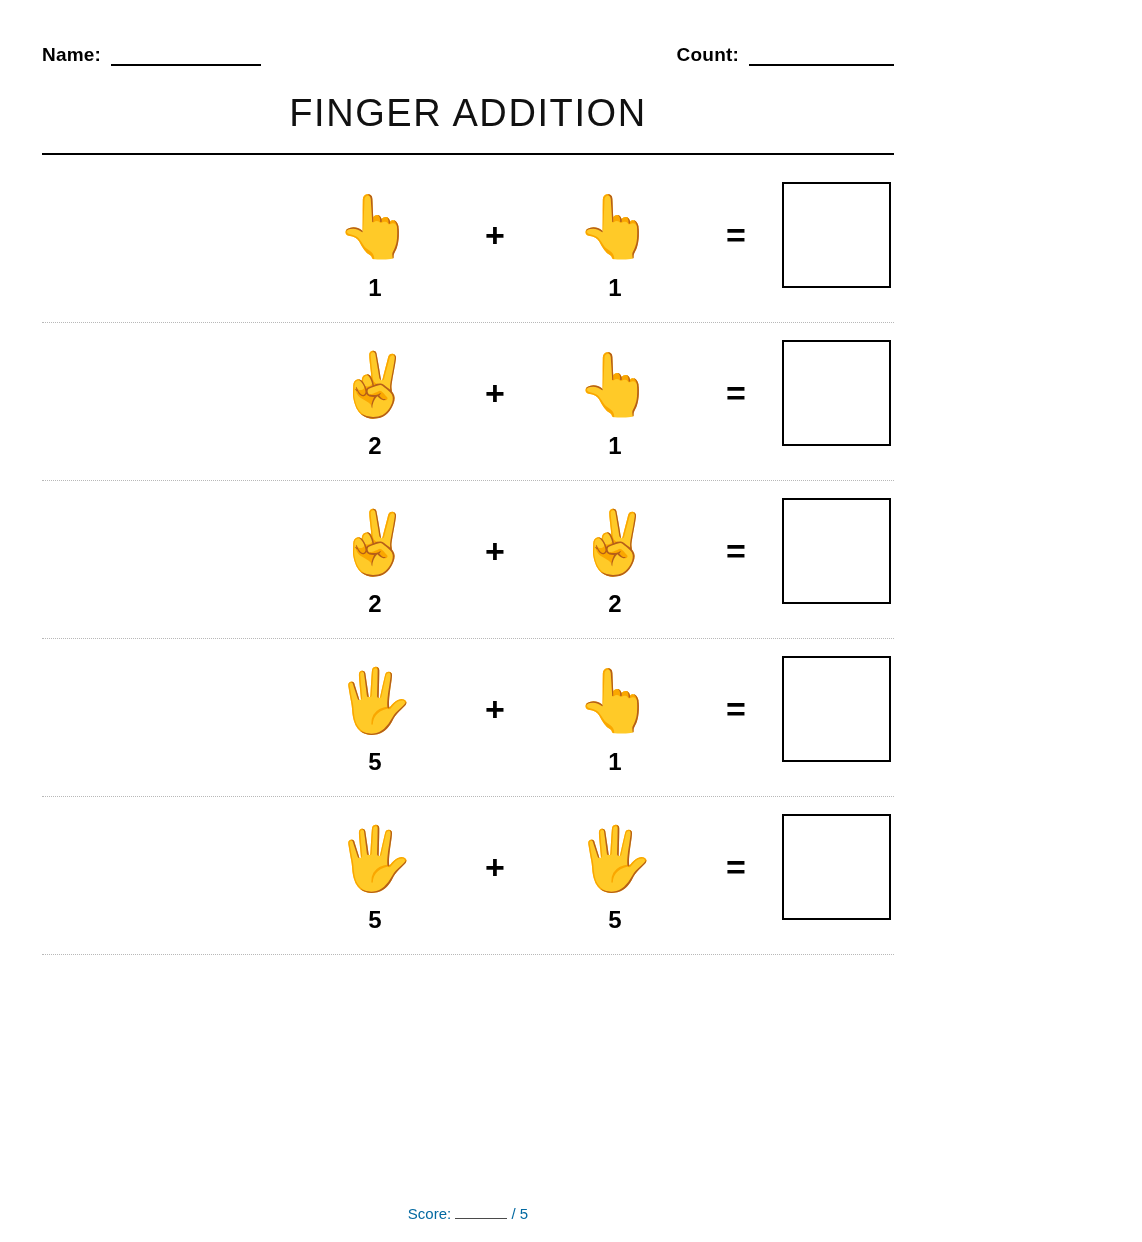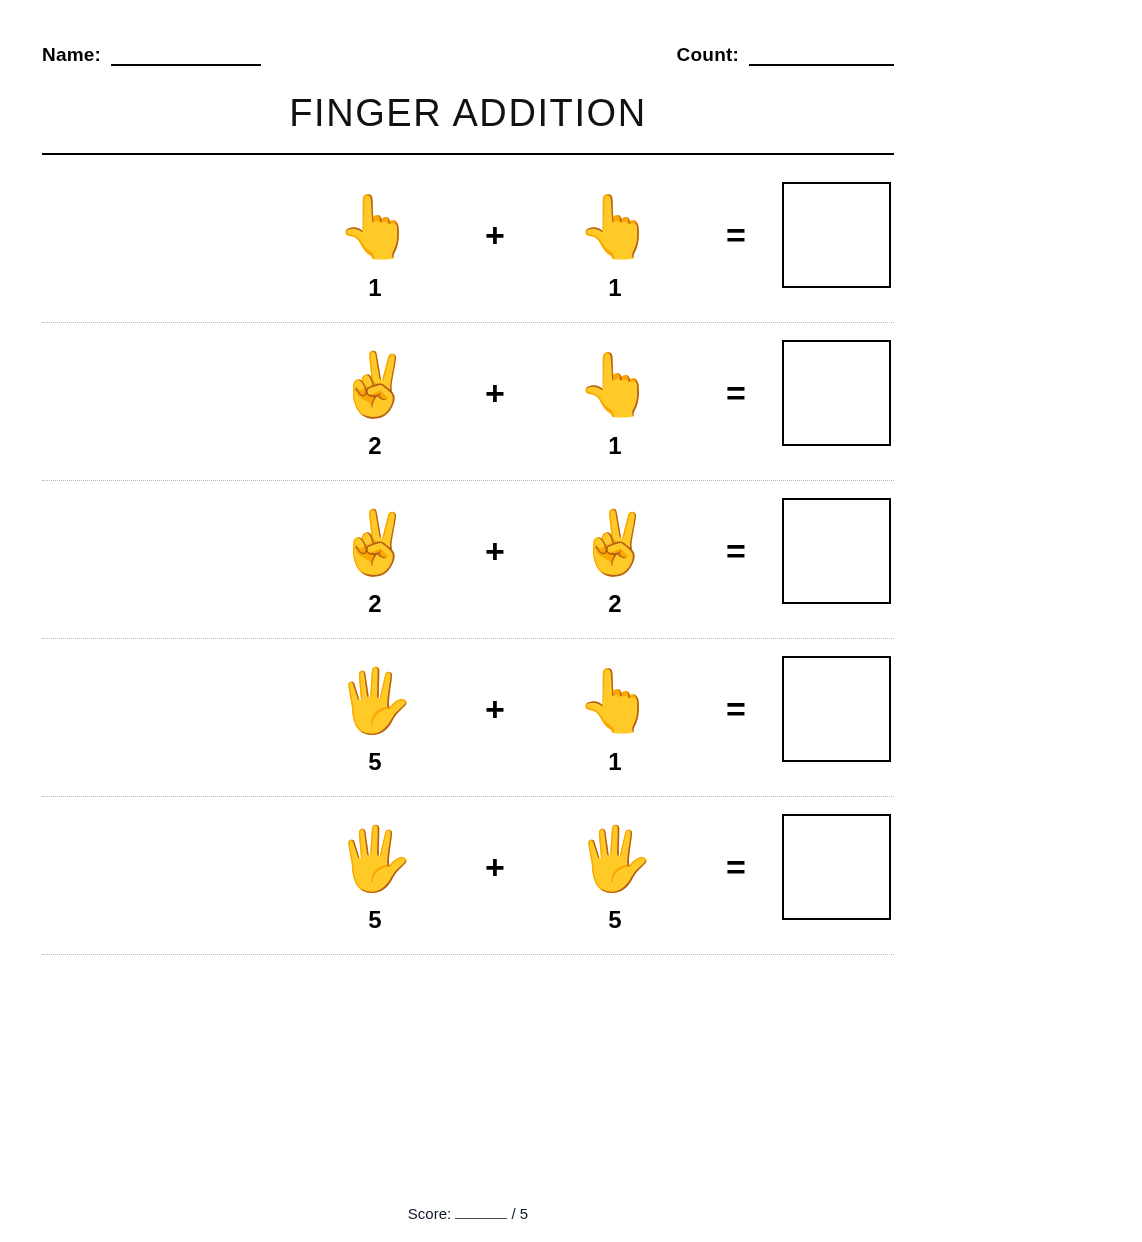--- a/index.html
+++ b/index.html
@@ -133,21 +133,21 @@
     height: 102px;
     border: 2.5px solid #000;
     background: #fff;
     margin-bottom: 22px;
   }
 
   
   .footer {
     text-align: center;
     font-size: 15px;
-    color: #0f172a;
+    color: #0369a1;
     padding-top: 26px;
   }
   .score-blank {
     display: inline-block;
     border-bottom: 1px solid #4a4a4a;
     width: 52px;
   }
 </style>
 </head>
 <body>

